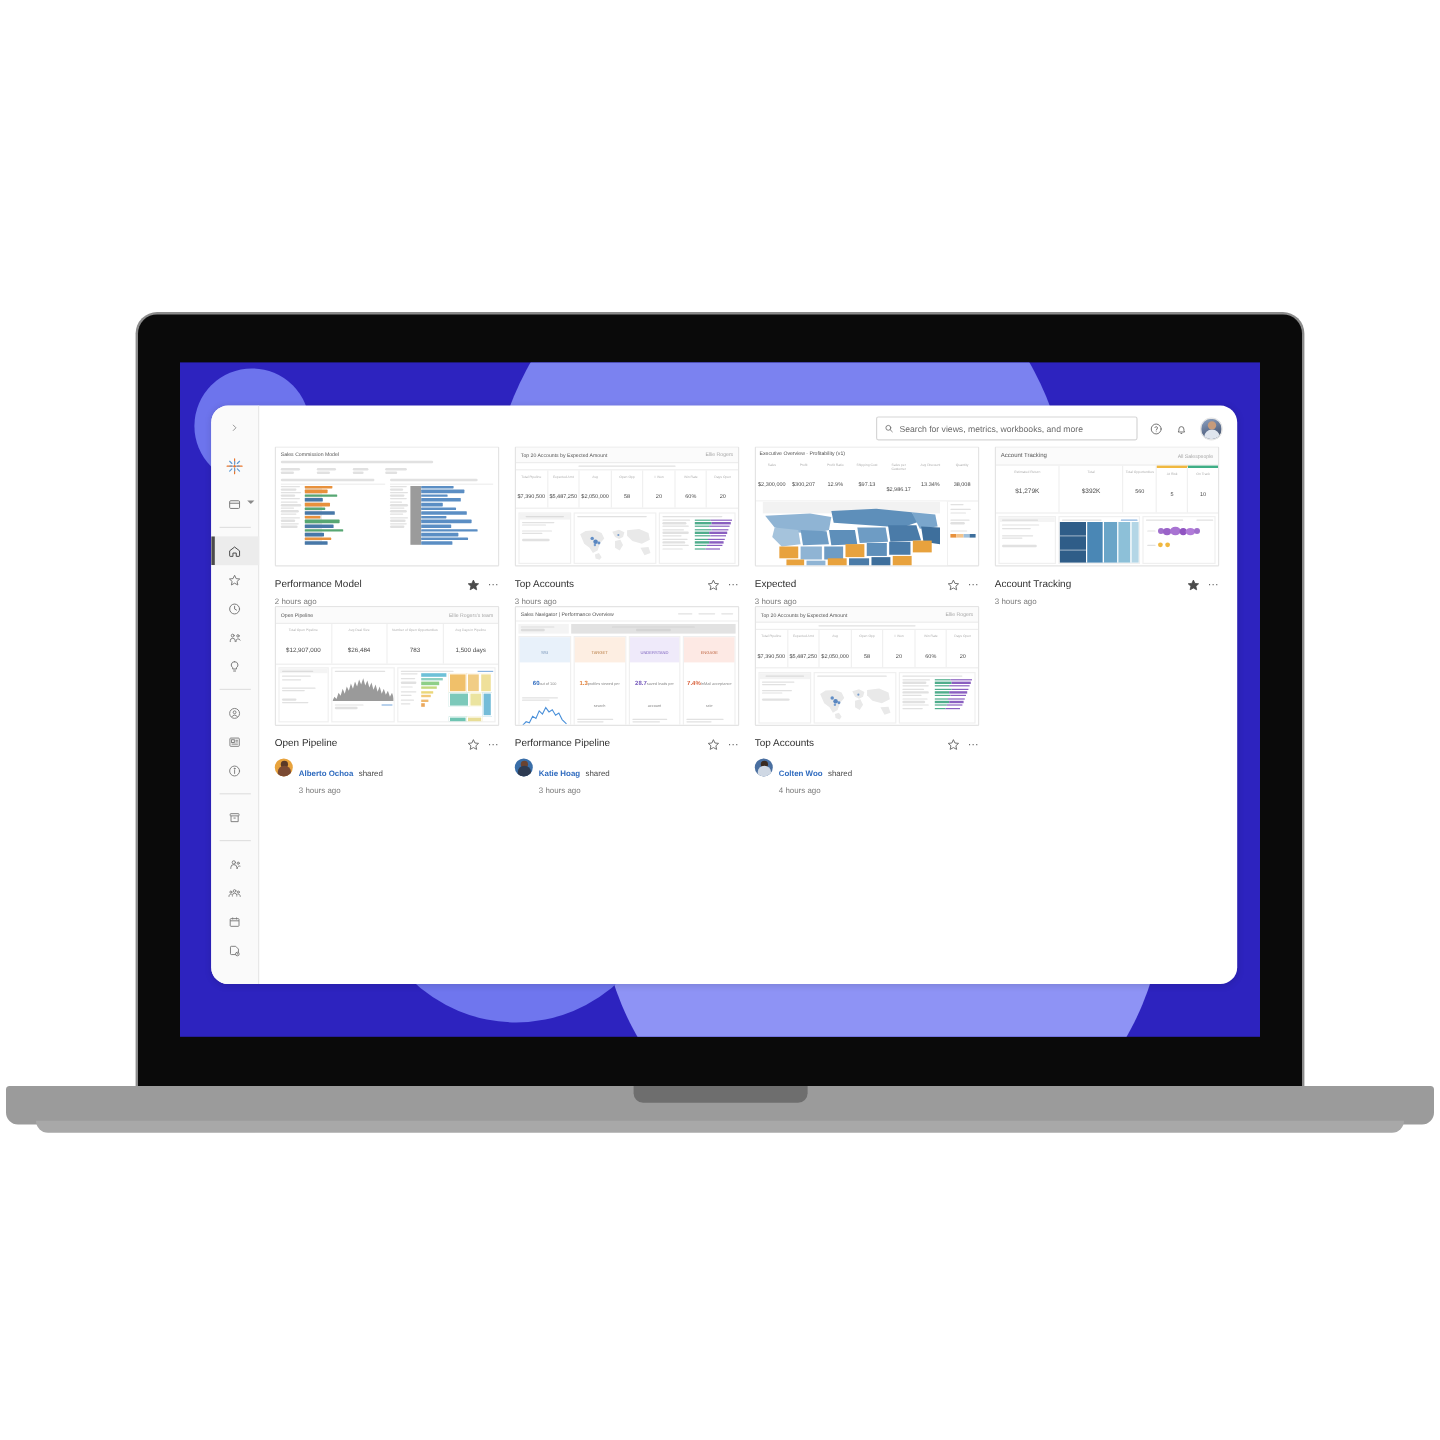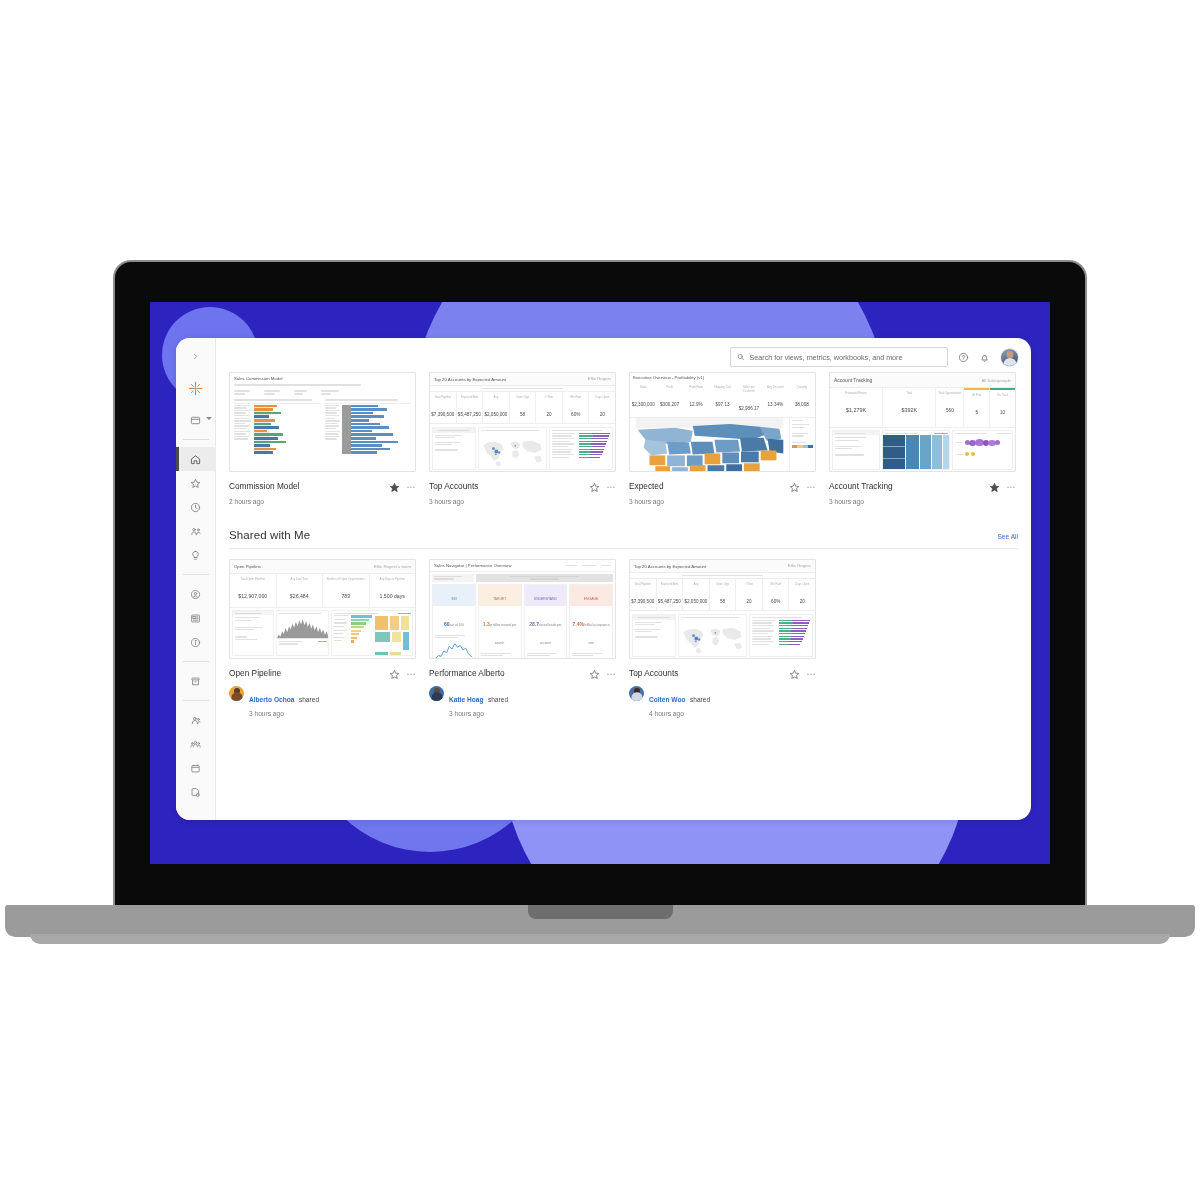--- a/index.html
+++ b/index.html
@@ -603,21 +603,21 @@
                           <div class="bar" style="width:52%;background:#5b8ec4"></div>
                           <div class="bar" style="width:66%;background:#5b8ec4"></div>
                           <div class="bar" style="width:44%;background:#5b8ec4"></div>
                         </div>
                       </div>
                     </div>
                   </div>
                 </div>
               </div>
               <div class="card-meta">
-                <span class="card-title">Commission Model</span>
+                <span class="card-title">Performance Model</span>
                 <span class="card-actions">
                   <svg width="11" height="11" viewBox="0 0 24 24" fill="#4a4a4a" stroke="#4a4a4a" stroke-width="1.5" stroke-linejoin="round">
                     <polygon points="12 3 14.8 9.1 21.4 9.8 16.5 14.2 17.9 20.7 12 17.4 6.1 20.7 7.5 14.2 2.6 9.8 9.2 9.1"></polygon>
                   </svg>
                   <span class="dots">⋯</span>
                 </span>
               </div>
               <div class="card-sub">2 hours ago</div>
             </div>
 
@@ -893,24 +893,20 @@
                     <polygon points="12 3 14.8 9.1 21.4 9.8 16.5 14.2 17.9 20.7 12 17.4 6.1 20.7 7.5 14.2 2.6 9.8 9.2 9.1"></polygon>
                   </svg>
                   <span class="dots">⋯</span>
                 </span>
               </div>
               <div class="card-sub">3 hours ago</div>
             </div>
 
           </div>
 
-          <div class="section-head section-2">
-            <span class="section-title">Shared with Me</span>
-            <span class="see-all">See All</span>
-          </div>
 
           <div class="cards">
 
             <div class="card">
               <div class="thumb">
                 <div class="th-head" style="height:14px">
                   <span class="th-t">Open Pipeline</span>
                   <span class="th-t muted">Ellie Rogers's team</span>
                 </div>
                 <div class="kpi-row" style="height:34px">
@@ -1071,21 +1067,21 @@
                         <div class="blur-line" style="width:82%;height:1.1px;margin-bottom:1px"></div>
                         <div class="blur-line" style="width:56%;height:1.1px"></div>
                       </div>
                     <svg viewBox="0 0 40 22" style="width:100%;height:20px">
                         <polyline points="0,20 3,16 6,19 9,12 12,17 15,8 18,15 21,18 24,10 27,16 30,6 33,13 36,4 40,12" fill="none" stroke="#e59070" stroke-width="1"></polyline>
                       </svg>
                   </div>
                 </div>
               </div>
               <div class="card-meta">
-                <span class="card-title">Performance Alberto</span>
+                <span class="card-title">Performance Pipeline</span>
                 <span class="card-actions">
                   <svg width="11" height="11" viewBox="0 0 24 24" fill="none" stroke="#6a6a6a" stroke-width="1.7" stroke-linejoin="round">
                     <polygon points="12 3 14.8 9.1 21.4 9.8 16.5 14.2 17.9 20.7 12 17.4 6.1 20.7 7.5 14.2 2.6 9.8 9.2 9.1"></polygon>
                   </svg>
                   <span class="dots">⋯</span>
                 </span>
               </div>
               <div class="shared-row">
                 <span class="sh-avatar" style="background:#3a6ea8">
                     <b style="background:#6b4330"></b>

